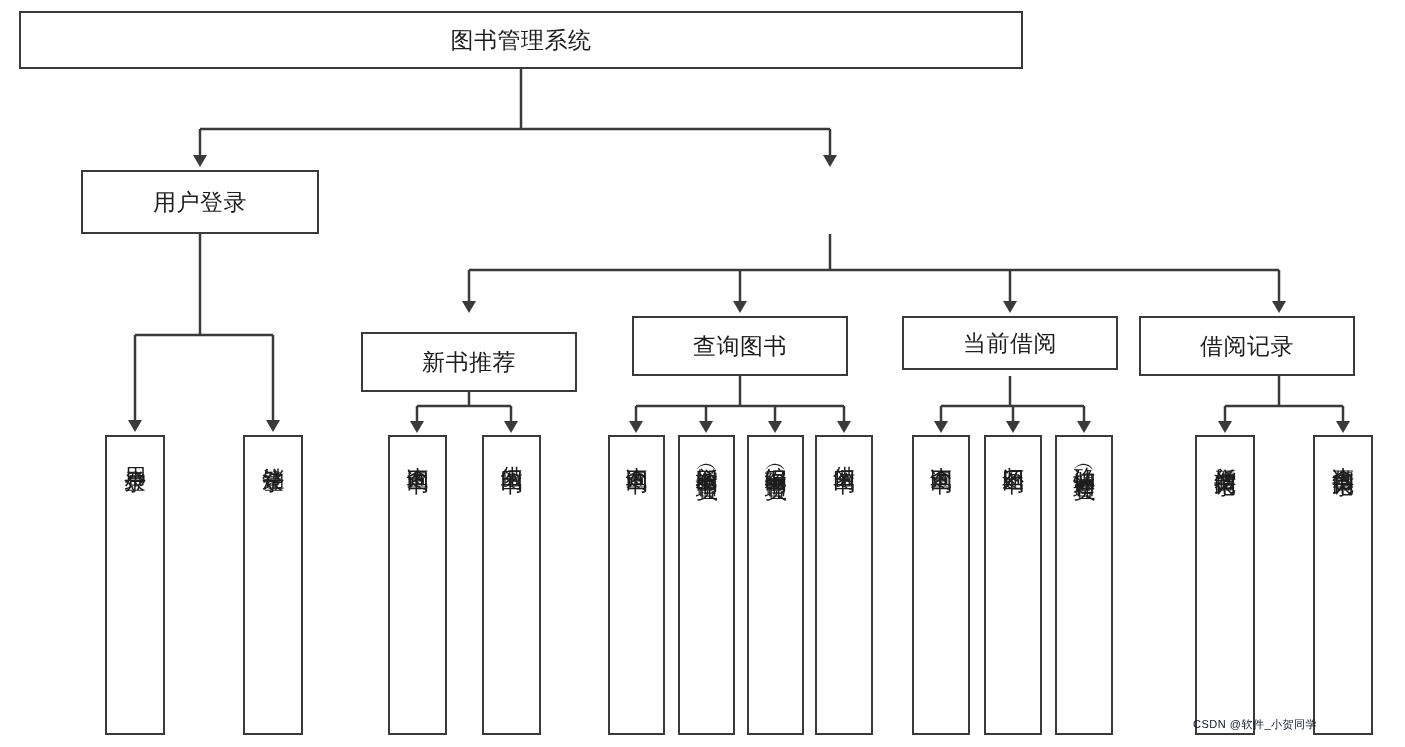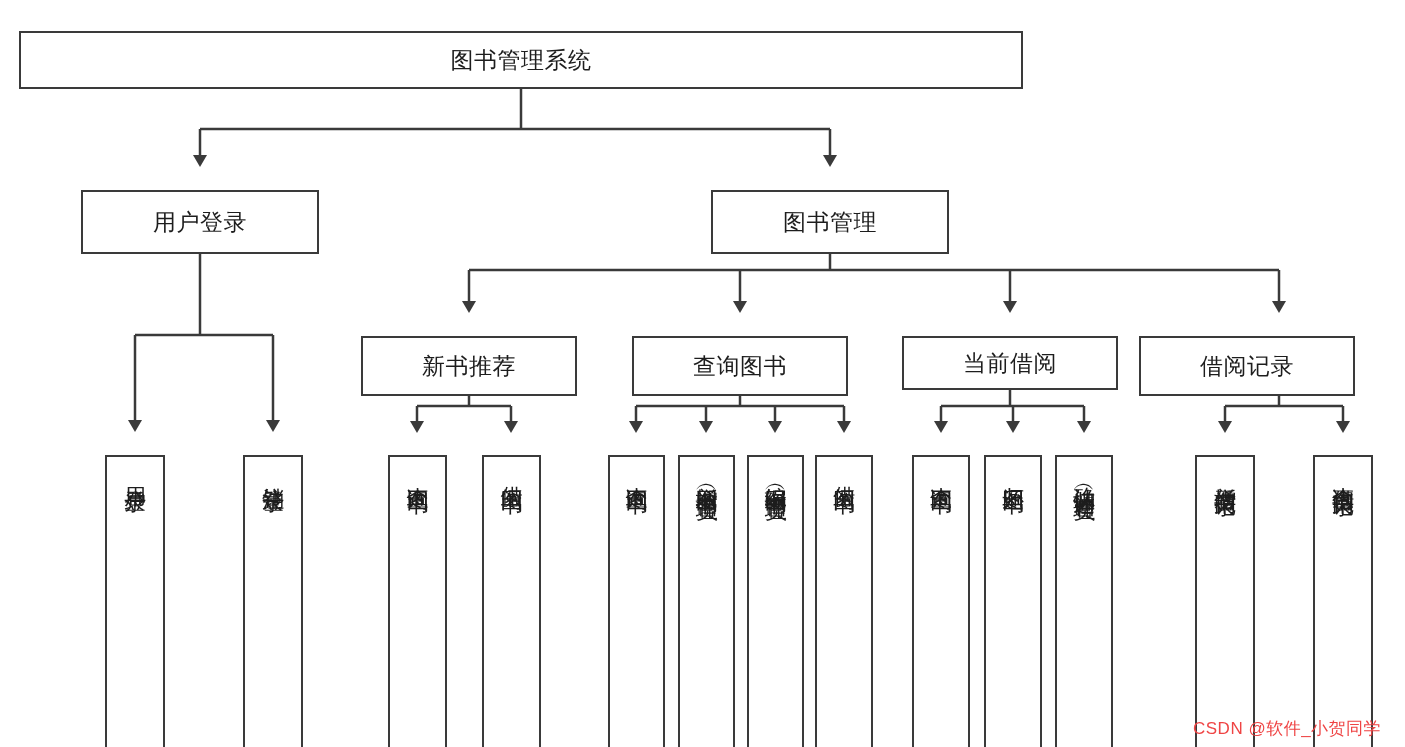--- a/index.html
+++ b/index.html
@@ -27,21 +27,20 @@
   }
   .node {
     position: absolute;
     box-sizing: border-box;
     border: 2.5px solid #3a3a3a;
     background: #ffffff;
     display: flex;
     align-items: center;
     justify-content: center;
     color: #1d1d1d;
-    margin-top: 20px;
   }
   .node .label {
     display: block;
     text-align: center;
     line-height: 1.08;
     letter-spacing: 0.5px;
   }
   
   .node.h .label {
     font-size: 23px;
@@ -56,22 +55,22 @@
   .node.v .label {
     writing-mode: vertical-rl;
     text-orientation: upright;
     font-size: 22px;
     line-height: 1.12;
     letter-spacing: 2px;
     white-space: nowrap;
   }
   .watermark {
     position: absolute;
-    font-size: 17px;
-    color: #ef4444;
+    font-size: 11px;
+    color: #0f172a;
     white-space: nowrap;
     letter-spacing: 0.5px;
   }
 </style>
 </head>
 <body>
 
 <div id="canvas">
 
   <svg class="wires" viewBox="0 0 1405 747">
@@ -124,25 +123,22 @@
     </g>
   </svg>
 
   <div class="node h" style="left:19px; top:11px; width:1004px; height:58px;">
     <span class="label">图书管理系统</span>
   </div>
 
   <div class="node h" style="left:81px; top:170px; width:238px; height:64px;">
     <span class="label">用户登录</span>
   </div>
-  <div class="node h" style="left:711px; top:170px; width:238px; height:64px;">
-    <span class="label">图书管理</span>
-  </div>
 
-  <div class="node h" style="left:361px; top:316px; width:216px; height:60px;">
+  <div class="node h" style="left:361px; top:332px; width:216px; height:60px;">
     <span class="label">新书推荐</span>
   </div>
   <div class="node h" style="left:632px; top:316px; width:216px; height:60px;">
     <span class="label">查询图书</span>
   </div>
   <div class="node h" style="left:902px; top:316px; width:216px; height:54px;">
     <span class="label">当前借阅</span>
   </div>
   <div class="node h" style="left:1139px; top:316px; width:216px; height:60px;">
     <span class="label">借阅记录</span>

